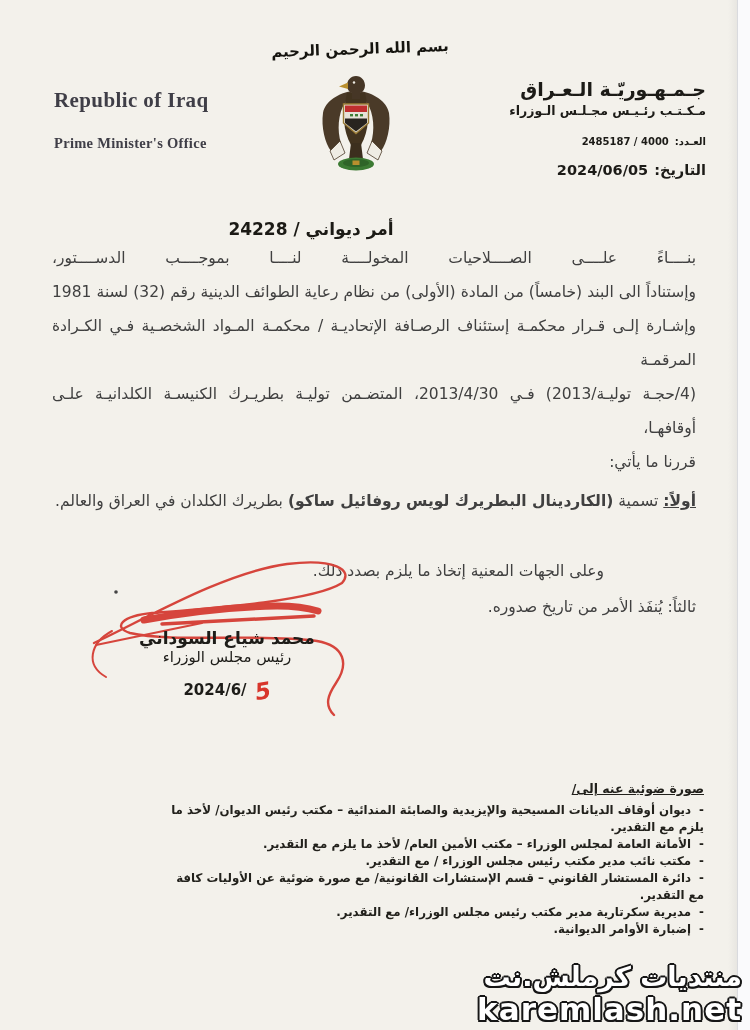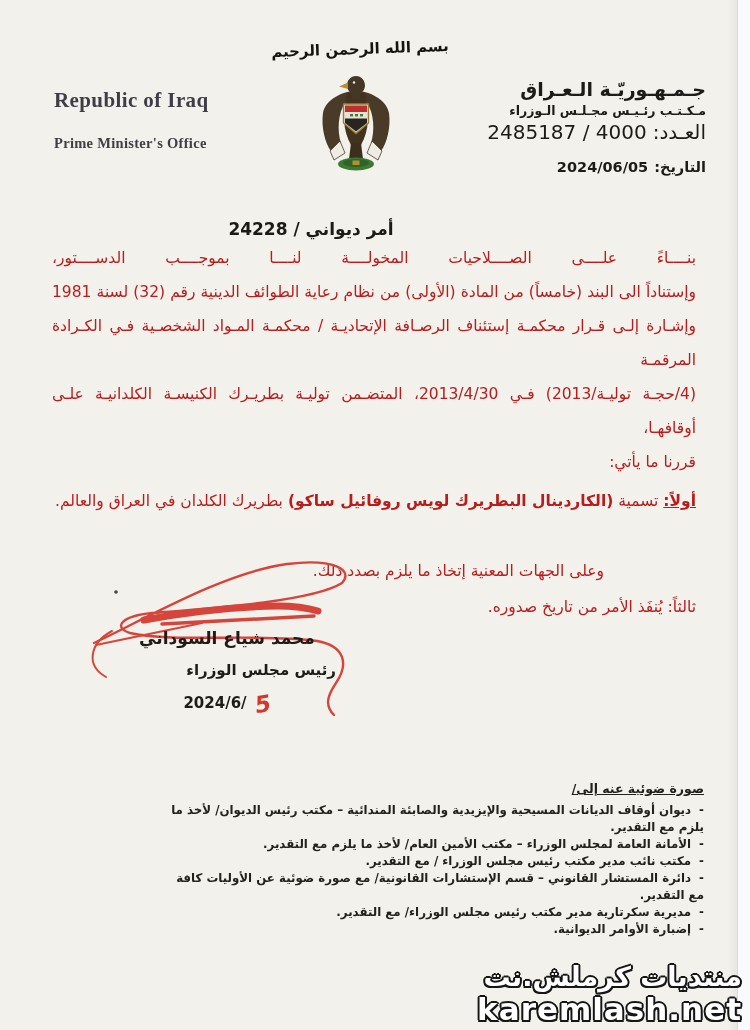--- a/index.html
+++ b/index.html
@@ -22,48 +22,48 @@
     direction:rtl;transform:rotate(-2deg);
   }
   .emblem{position:absolute;left:317px;top:72px;width:78px;height:104px;}
   .hdr-en{position:absolute;left:54px;top:88px;
     font-family:"Liberation Serif","DejaVu Serif",serif;color:#3f3e47;}
   .hdr-en .l1{font-size:21px;font-weight:700;letter-spacing:.4px;}
   .hdr-en .l2{font-size:14.5px;font-weight:700;margin-top:22px;letter-spacing:.3px;}
   .hdr-ar{position:absolute;right:44px;top:78px;text-align:right;direction:rtl;color:#1c1b17;}
   .hdr-ar .country{font-size:19px;font-weight:700;letter-spacing:.5px;}
   .hdr-ar .office{font-size:12.5px;font-weight:700;margin-top:3px;}
-  .hdr-ar .num{font-size:20px;font-weight:400;margin-top:2px;}
+  .hdr-ar .num{font-size:10px;font-weight:700;margin-top:18px;}
   .hdr-ar .date{font-size:14.5px;font-weight:700;margin-top:15px;}
   .hdr-ar .lbl{margin-left:6px;}
 
   
   .order-title{
     position:absolute;top:219px;left:0;width:622px;text-align:center;
     direction:rtl;font-size:17px;font-weight:700;color:#1b1a15;
   }
   .order-body{
     position:absolute;left:52px;top:241px;width:644px;
-    direction:rtl;font-size:15.5px;line-height:34px;color:#b91c1c;
+    direction:rtl;font-size:15.5px;line-height:34px;color:#404040;
   }
   .order-body .j{text-align:justify;text-align-last:justify;}
   .order-body .r{text-align:right;}
   .clause{margin-top:6px;line-height:32px;text-align:justify;}
   .clause .lab{font-weight:700;text-decoration:underline;}
   .clause .emph{font-weight:700;}
   .clause-l1{text-align:justify;text-align-last:justify;line-height:32px;margin-top:2px;}
   .clause-l2{text-align:right;padding-right:92px;line-height:32px;margin-top:38px;}
   .clause3{margin-top:4px;line-height:32px;text-align:right;}
 
   
   .sig-svg{position:absolute;left:82px;top:545px;width:285px;height:182px;}
   .sig-block{position:absolute;left:118px;top:628px;width:218px;
     text-align:center;direction:rtl;color:#1d1c18;}
   .sig-name{font-size:17px;font-weight:700;}
-  .sig-title{font-size:15px;font-weight:700;margin-top:13px;text-align:right;}
+  .sig-title{font-size:15px;font-weight:400;}
   .sig-date{font-size:15px;font-weight:700;margin-top:12px;direction:ltr;}
   .sig-day{
     display:inline-block;color:#d8352b;font-size:23px;font-weight:700;
     font-style:italic;transform:rotate(-10deg);margin-left:8px;vertical-align:-4px;
   }
 
   
   .cc{position:absolute;right:46px;top:781px;width:535px;
     direction:rtl;text-align:right;color:#22211c;}
   .cc-head{font-size:12.5px;font-weight:700;text-decoration:underline;margin-bottom:6px;}

